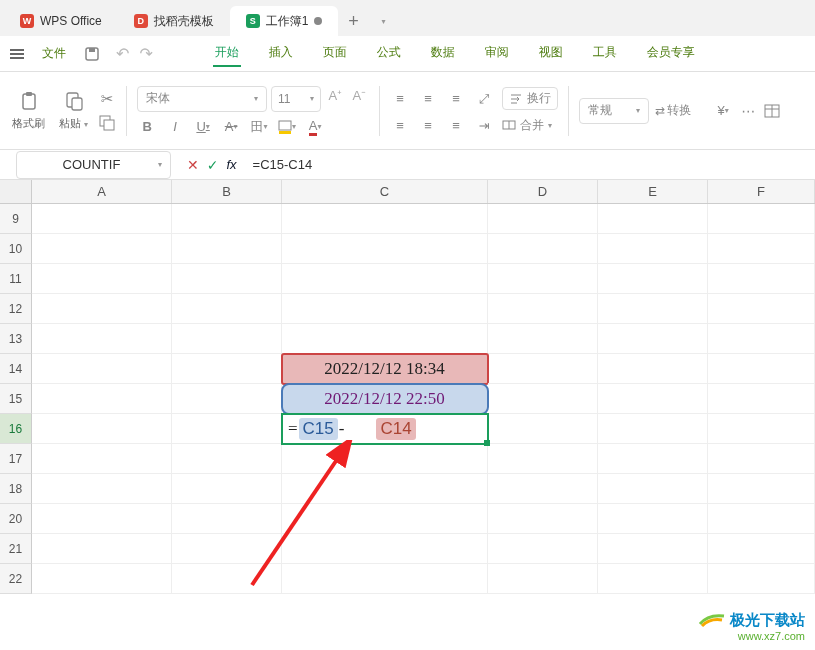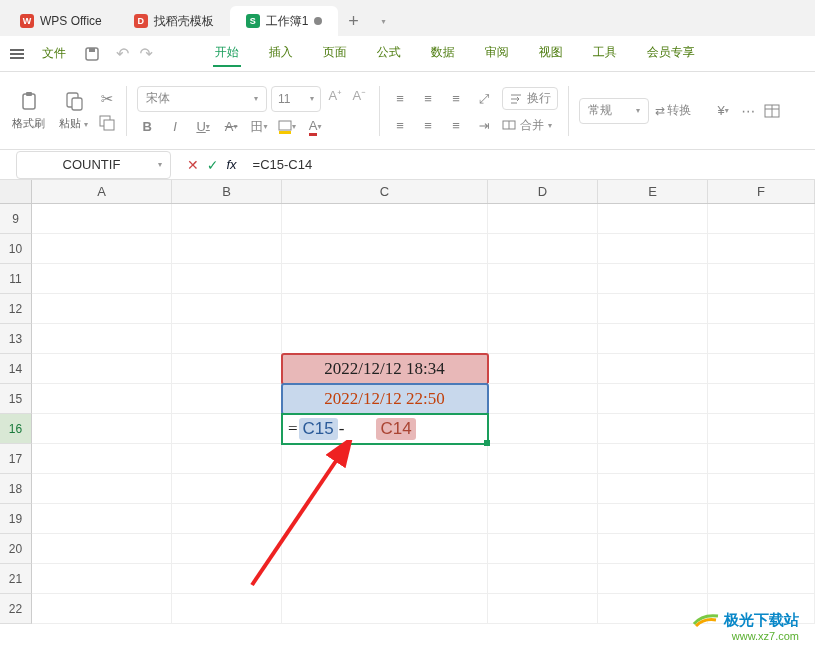--- a/index.html
+++ b/index.html
@@ -52,32 +52,32 @@
 .corner { width: 32px; border-right: 1px solid #ccc; background: #f0f0f0; }
 .col-h { border-right: 1px solid #ddd; display: flex; align-items: center; justify-content: center; color: #555; font-size: 13px; }
 .row { display: flex; height: 30px; }
 .row-h { width: 32px; background: #f5f5f5; border-right: 1px solid #ccc; border-bottom: 1px solid #ddd; display: flex; align-items: center; justify-content: center; color: #555; font-size: 12px; }
 .row-h.active { background: #d9e8d5; color: #1a7a3c; font-weight: 500; }
 .cell { border-right: 1px solid #eee; border-bottom: 1px solid #eee; display: flex; align-items: center; padding: 0 6px; font-size: 13px; }
 .cA { width: 140px; } .cB { width: 110px; } .cC { width: 206px; } .cD { width: 110px; } .cE { width: 110px; } .cF { width: 107px; }
 
 
 .cell-c14 { font-family: "SimSun", serif; font-size: 17px; color: #222; justify-content: center; background: #e8b8b8; outline: 2px solid #c44; outline-offset: -1px; border-radius: 2px; }
-.cell-c15 { font-family: "SimSun", serif; font-size: 17px; color: #c2410c; justify-content: center; background: #c8d8ec; outline: 2px solid #4a7ab8; outline-offset: -1px; border-radius: 2px; }
+.cell-c15 { font-family: "SimSun", serif; font-size: 17px; color: #701a75; justify-content: center; background: #c8d8ec; outline: 2px solid #4a7ab8; outline-offset: -1px; border-radius: 7px; }
 .cell-c16 { font-family: "SimSun", serif; font-size: 17px; color: #222; outline: 2px solid #1a9e5c; outline-offset: -1px; position: relative; }
 .cell-c16::after { content: ""; position: absolute; right: -3px; bottom: -3px; width: 6px; height: 6px; background: #1a9e5c; }
 .ref-box { padding: 1px 4px; border-radius: 3px; margin: 0 1px; }
 .ref-c15 { background: #c8d8ec; color: #2a5a98; }
 .ref-c14 { background: #e8b8b8; color: #a43; margin-left: 32px; }
 
 
 .arrow { position: absolute; left: 240px; top: 440px; width: 140px; height: 150px; pointer-events: none; }
 
 
-.watermark { position: absolute; right: 16px; bottom: 8px; text-align: right; font-size: 12px; }
+.watermark { position: absolute; right: 10px; bottom: 8px; text-align: right; font-size: 12px; }
 .wm-logo { display: flex; align-items: center; gap: 4px; justify-content: flex-end; }
 .wm-name { color: #0a88c8; font-weight: bold; font-size: 15px; }
 .wm-url { color: #5ab030; font-size: 11px; }
 .wm-swoosh { width: 28px; height: 20px; }
 </style>
 </head>
 <body>
 
 <div class="tabbar">
   <div class="tab">
@@ -342,29 +342,20 @@
       <div class="row">
         <div class="row-h">18</div>
         <div class="cell cA"></div>
         <div class="cell cB"></div>
         <div class="cell cC"></div>
         <div class="cell cD"></div>
         <div class="cell cE"></div>
         <div class="cell cF"></div>
       </div>
       <div class="row">
-        <div class="row-h">19</div>
-        <div class="cell cA"></div>
-        <div class="cell cB"></div>
-        <div class="cell cC"></div>
-        <div class="cell cD"></div>
-        <div class="cell cE"></div>
-        <div class="cell cF"></div>
-      </div>
-      <div class="row">
         <div class="row-h">20</div>
         <div class="cell cA"></div>
         <div class="cell cB"></div>
         <div class="cell cC"></div>
         <div class="cell cD"></div>
         <div class="cell cE"></div>
         <div class="cell cF"></div>
       </div>
       <div class="row">
         <div class="row-h">21</div>

